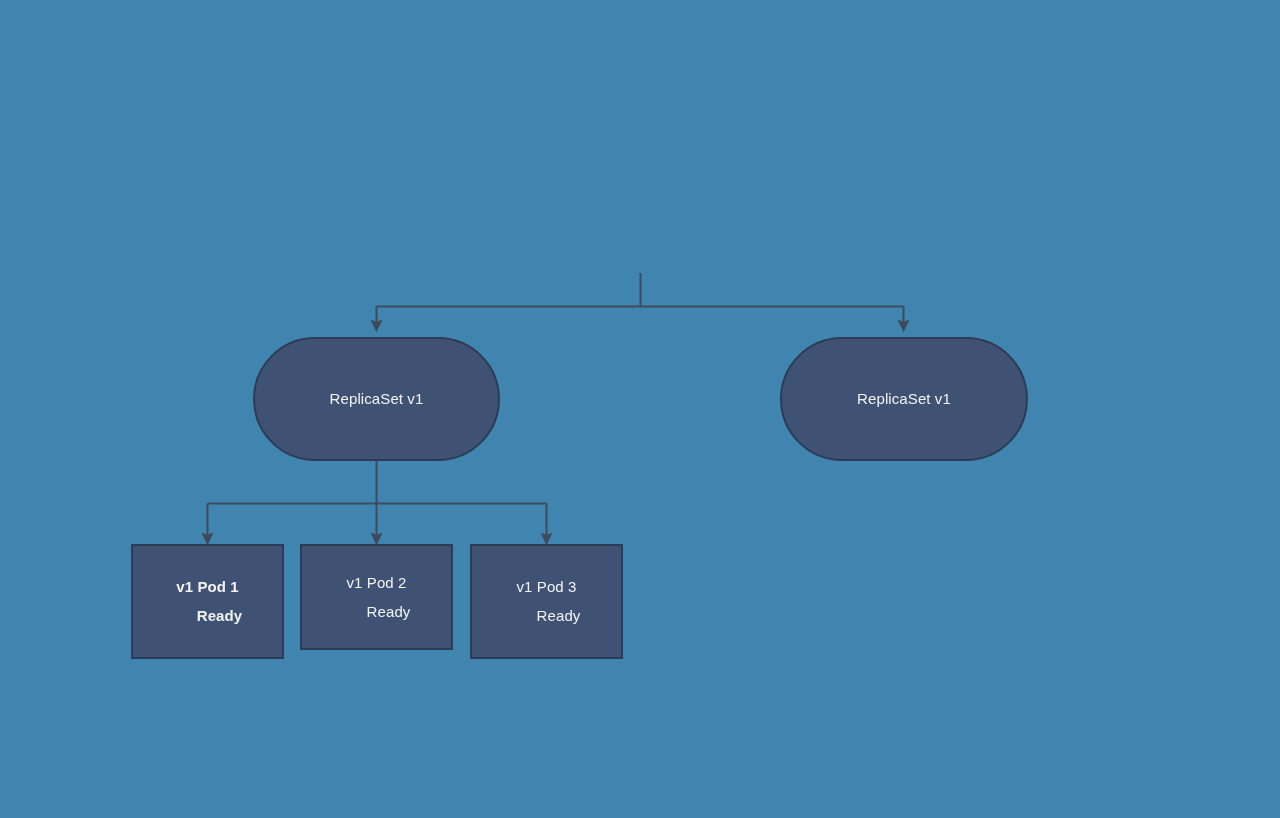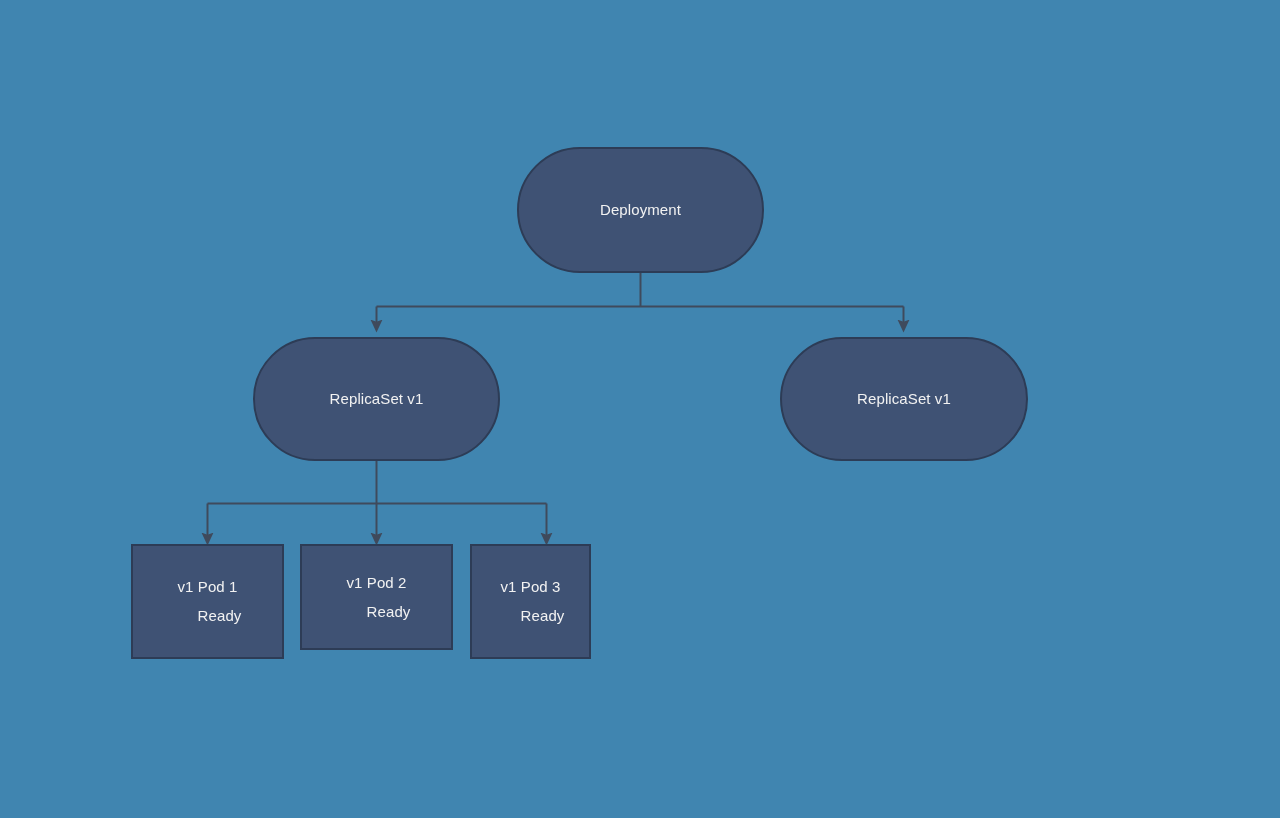--- a/index.html
+++ b/index.html
@@ -65,27 +65,27 @@
   #node-deployment {
     left: 517px;  top: 147px;  width: 247px;  height: 126px;
   }
   #node-replicaset-left {
     left: 253px;  top: 337px;  width: 247px;  height: 124px;
   }
   #node-replicaset-right {
     left: 780px;  top: 337px;  width: 248px;  height: 124px;
   }
   #node-pod-1 {
-    left: 131px;  top: 544px;  width: 153px;  height: 115px;
+    left: 131px;  top: 544px;  width: 153px;  height: 115px; font-weight: bold;
   }
   #node-pod-2 {
     left: 300px;  top: 544px;  width: 153px;  height: 106px;
   }
   #node-pod-3 {
-    left: 470px;  top: 544px;  width: 121px;  height: 115px;
+    left: 470px;  top: 544px;  width: 153px;  height: 115px;
   }
 </style>
 </head>
 <body>
 
 <div id="diagram-canvas">
 
   <svg id="edge-layer" width="1280" height="818" viewBox="0 0 1280 818" xmlns="http://www.w3.org/2000/svg">
     <defs>
       <marker id="arrowhead" markerWidth="7" markerHeight="7" refX="1.2" refY="3.2" orient="auto" markerUnits="strokeWidth">
@@ -102,23 +102,20 @@
 
     <g>
       <path d="M376.5,461 L376.5,503.5" stroke="#3f4a5c" stroke-width="2" fill="none"></path>
       <path d="M207.5,503.5 L546.5,503.5" stroke="#3f4a5c" stroke-width="2" fill="none"></path>
       <path d="M207.5,503.5 L207.5,535" stroke="#3f4a5c" stroke-width="2" fill="none" marker-end="url(#arrowhead)"></path>
       <path d="M376.5,503.5 L376.5,535" stroke="#3f4a5c" stroke-width="2" fill="none" marker-end="url(#arrowhead)"></path>
       <path d="M546.5,503.5 L546.5,535" stroke="#3f4a5c" stroke-width="2" fill="none" marker-end="url(#arrowhead)"></path>
     </g>
   </svg>
 
-  <div class="node stadium" id="node-deployment">
-    <span class="node-label">Deployment</span>
-  </div>
 
   <div class="node stadium" id="node-replicaset-left">
     <span class="node-label">ReplicaSet v1</span>
   </div>
 
   <div class="node stadium" id="node-replicaset-right">
     <span class="node-label">ReplicaSet v1</span>
   </div>
 
   <div class="node rect" id="node-pod-1">

